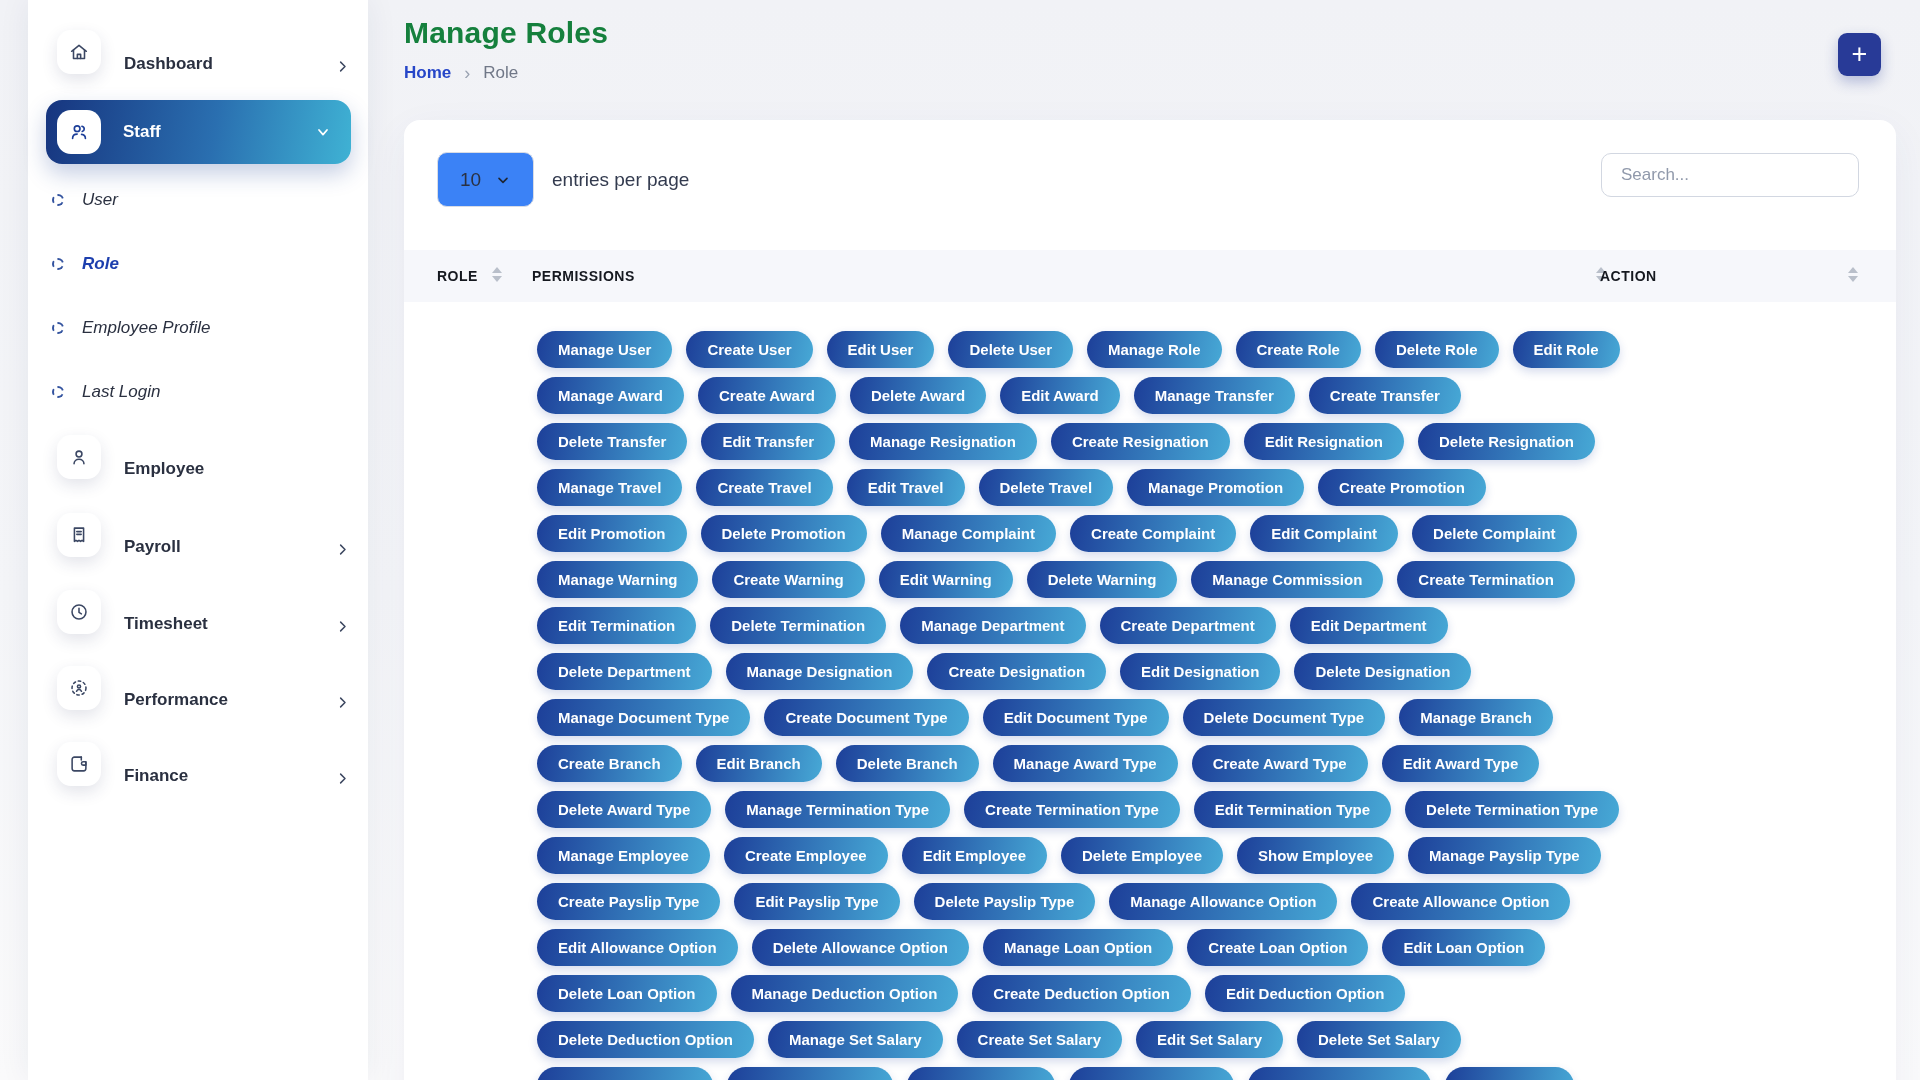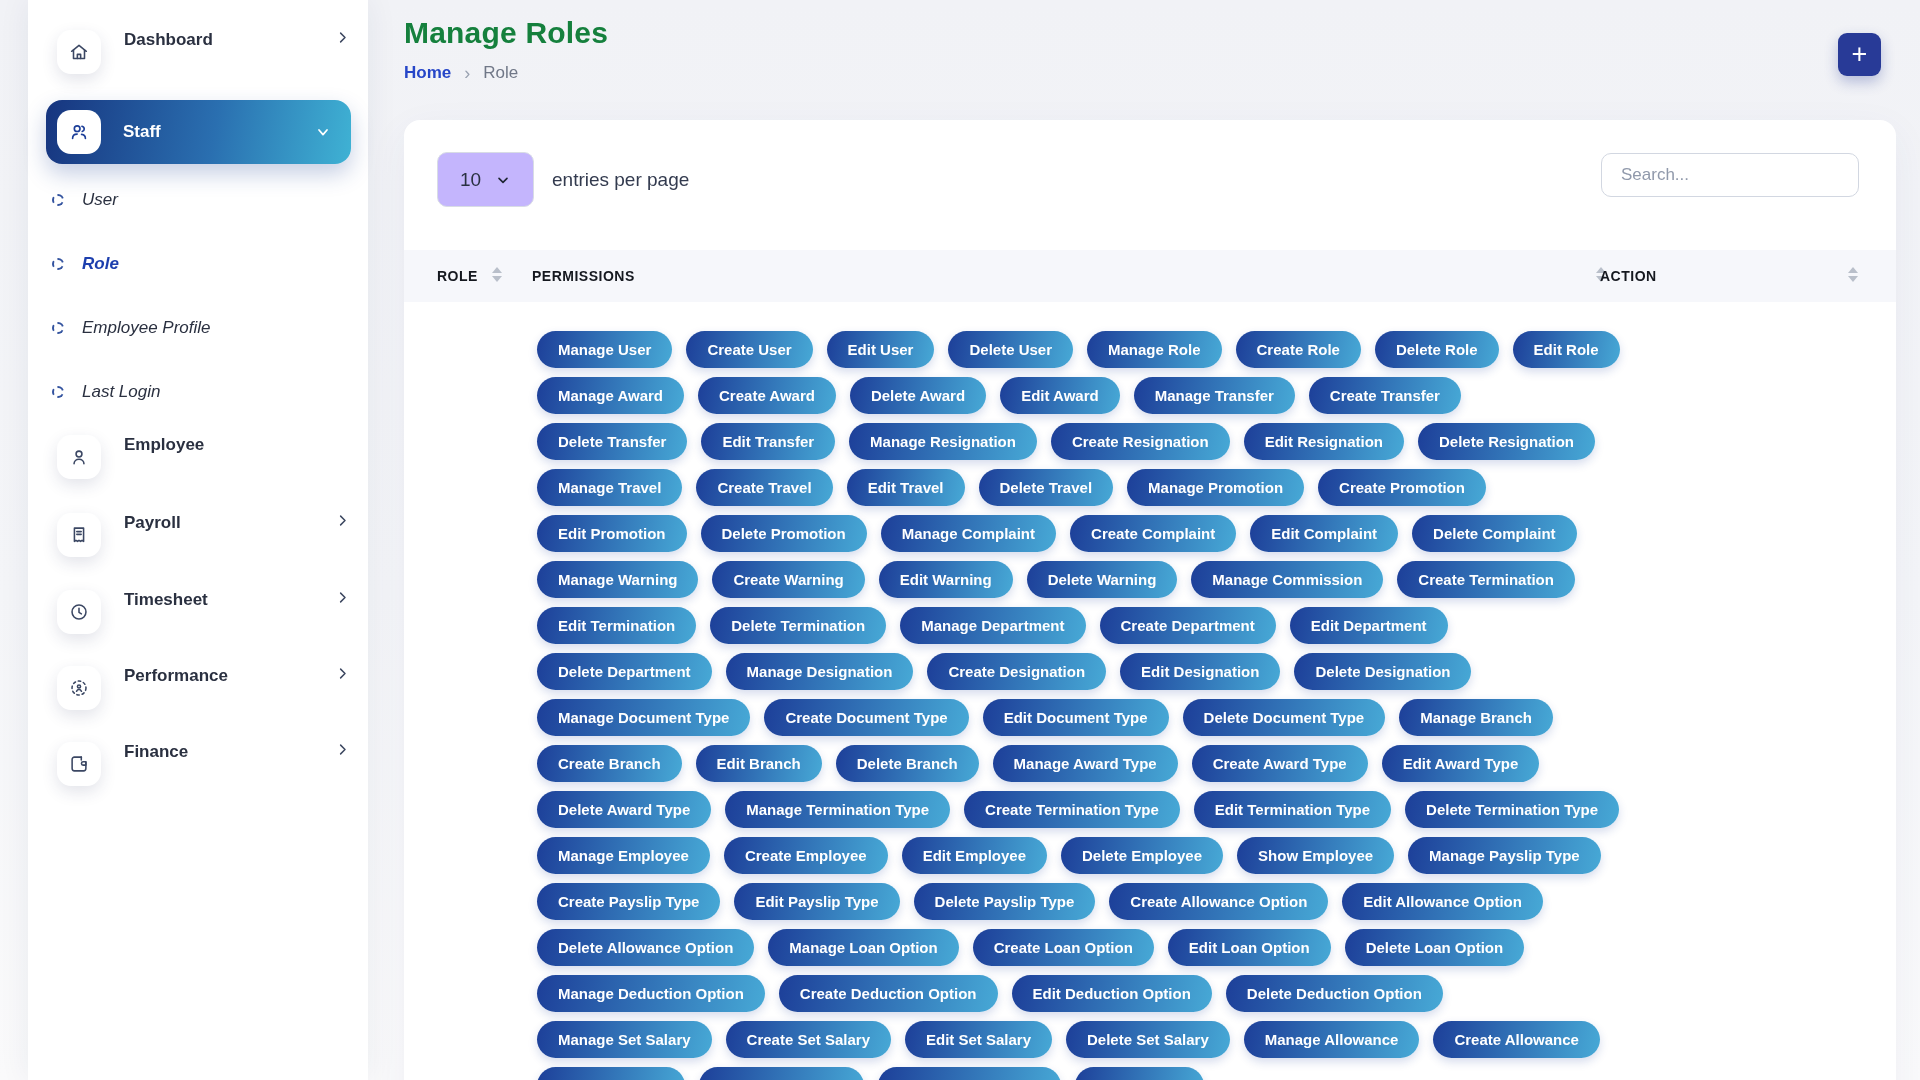--- a/index.html
+++ b/index.html
@@ -9,21 +9,21 @@
     background: linear-gradient(180deg,#f1f2f6 0%,#f4f5f8 55%,#fafafb 100%);
     font-family:"Liberation Sans", sans-serif;
     -webkit-font-smoothing: antialiased;
   }
 
   
   .sidebar {
     position:absolute; left:28px; top:0; width:340px; height:1080px;
     background:#ffffff; box-shadow:0 0 30px rgba(30,45,90,.07);
   }
-  .nav-item { position:absolute; left:29px; right:18px; height:44px; display:flex; align-items:flex-start; cursor:pointer; }
+  .nav-item { position:absolute; left:29px; right:18px; height:44px; display:flex; align-items:flex-end; cursor:pointer; }
   .icon-box {
     width:44px; height:44px; border-radius:14px; background:#fff; flex:none;
     box-shadow:0 6px 16px rgba(35,50,95,.13);
     display:flex; align-items:center; justify-content:center;
   }
   .nav-label { margin-left:23px; font-size:17px; font-weight:600; color:#2a3040; }
   .chev { margin-left:auto; display:flex; align-items:center; }
 
   .staff-block {
     position:absolute; left:18px; right:17px; top:100px; height:64px;
@@ -55,21 +55,21 @@
     box-shadow:0 6px 14px rgba(40,58,151,.30);
   }
 
   .card {
     position:absolute; top:120px; left:0; width:1492px; height:1120px;
     background:#fff; border-radius:16px; box-shadow:0 12px 40px rgba(50,70,130,.06);
   }
 
   .entries-select {
     position:absolute; top:32px; left:33px; width:97px; height:55px;
-    border:1.5px solid #d8dce5; border-radius:10px; background:#c4b5fd; cursor:pointer;
+    border:1.5px solid #d8dce5; border-radius:10px; background:#3b82f6; cursor:pointer;
     display:flex; align-items:center; justify-content:center; gap:14px;
     font-size:19px; color:#2a3142;
   }
   .entries-label { position:absolute; top:32px; left:148px; height:55px; display:flex; align-items:center; font-size:19px; color:#333b4f; }
   .search-input {
     position:absolute; top:33px; right:37px; width:258px; height:44px;
     border:1.5px solid #d2d7e1; border-radius:10px; background:#fff;
     padding:0 19px; font-size:17px; color:#333; outline:none;
     font-family:"Liberation Sans", sans-serif;
   }
@@ -346,20 +346,21 @@
         <span class="pill">Delete Termination Type</span>
         <span class="pill">Manage Employee</span>
         <span class="pill">Create Employee</span>
         <span class="pill">Edit Employee</span>
         <span class="pill">Delete Employee</span>
         <span class="pill">Show Employee</span>
         <span class="pill">Manage Payslip Type</span>
         <span class="pill">Create Payslip Type</span>
         <span class="pill">Edit Payslip Type</span>
         <span class="pill">Delete Payslip Type</span>
+        <span class="pill">Manage Allowance Option</span>
         <span class="pill">Create Allowance Option</span>
         <span class="pill">Edit Allowance Option</span>
         <span class="pill">Delete Allowance Option</span>
         <span class="pill">Manage Loan Option</span>
         <span class="pill">Create Loan Option</span>
         <span class="pill">Edit Loan Option</span>
         <span class="pill">Delete Loan Option</span>
         <span class="pill">Manage Deduction Option</span>
         <span class="pill">Create Deduction Option</span>
         <span class="pill">Edit Deduction Option</span>

